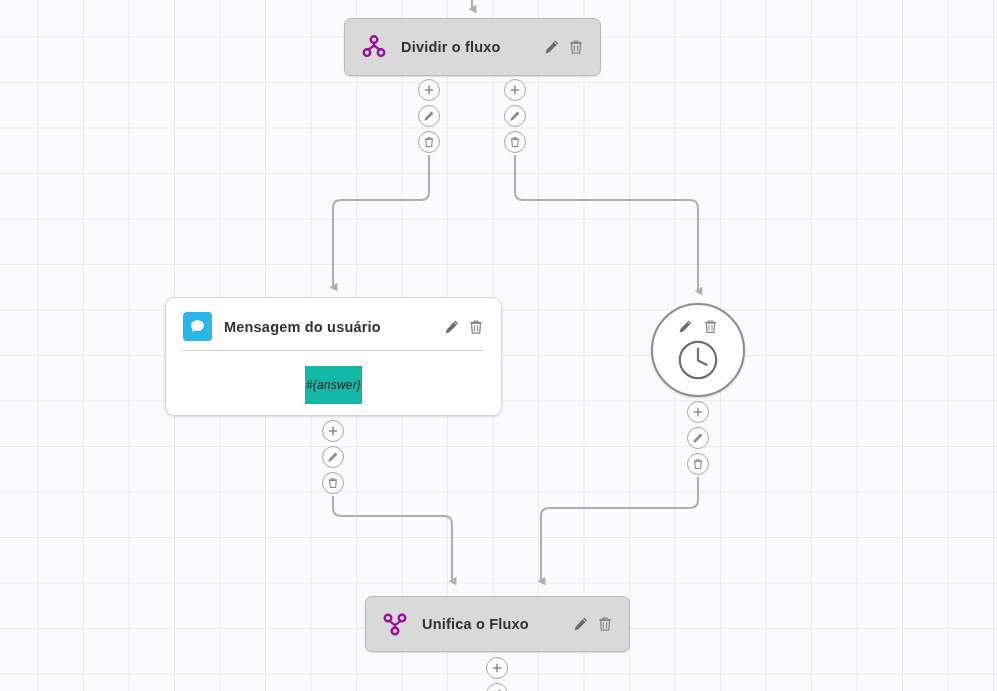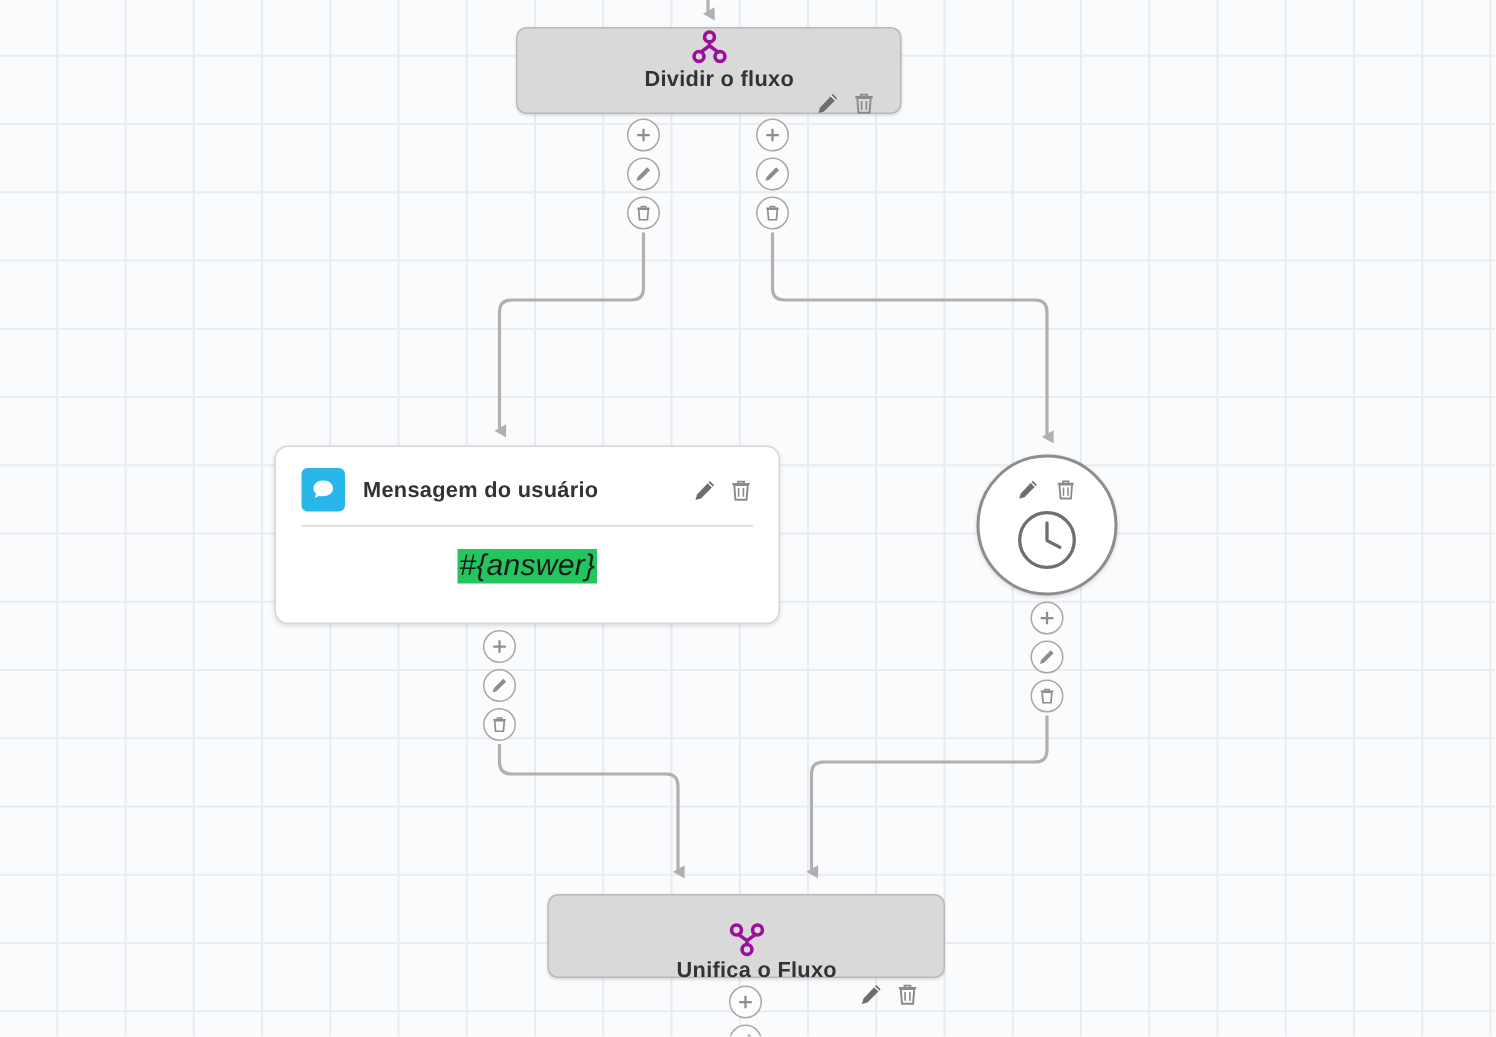--- a/index.html
+++ b/index.html
@@ -37,21 +37,20 @@
   
   .node-box {
     position: absolute;
     box-sizing: border-box;
     background: #d9d9d9;
     border: 1px solid #b9b9b9;
     border-radius: 7px;
     display: flex;
     align-items: center;
     box-shadow: 0 1px 2px rgba(0,0,0,0.12);
-    flex-direction: column;
   }
 
   .node-title {
     font-size: 14.5px;
     font-weight: bold;
     color: #333333;
     letter-spacing: 0.2px;
     white-space: nowrap;
   }
 
@@ -105,24 +104,24 @@
   }
 
   .card-body {
     padding: 15px 17px 17px 17px;
     text-align: center;
   }
 
   .var-chip {
     display: inline-block;
     font-style: italic;
-    font-size: 20px;
+    font-size: 12px;
     color: #1a1a1a;
-    background: #22c55e;
-    padding: 0 1px;
+    background: #14b8a6;
+    padding: 12px 1px;
     letter-spacing: 0.2px;
   }
 
   
   .circle-node {
     position: absolute;
     box-sizing: border-box;
     width: 94px;
     height: 94px;
     border-radius: 50%;
@@ -255,21 +254,21 @@
     </span>
     <span class="rbtn">
       <svg width="12" height="12" viewBox="0 0 16 16">
         <path d="M2.4,3.8 L13.6,3.8" stroke="#8d8d8d" stroke-width="1.5"></path>
         <path d="M6.1,3.6 L6.1,2.2 L9.9,2.2 L9.9,3.6" fill="none" stroke="#8d8d8d" stroke-width="1.3"></path>
         <path d="M3.7,4.6 L12.3,4.6 L11.5,14.0 L4.5,14.0 Z" fill="none" stroke="#8d8d8d" stroke-width="1.5"></path>
       </svg>
     </span>
   </div>
 
-  <div class="card-node" style="left:165px; top:297px; width:337px; height:119px;margin-left:18px;">
+  <div class="card-node" style="left:165px; top:297px; width:337px; height:119px;">
     <div class="card-header">
       <span class="node-icon" style="width:29px; height:29px; border-radius:4px; background:#29b6e8;">
         <svg width="17" height="17" viewBox="0 0 18 18">
           <path d="M9,2.4 C13.1,2.4 15.9,4.8 15.9,8.0 C15.9,11.2 13.1,13.6 9,13.6
                    C8.0,13.6 7.1,13.5 6.3,13.2 L3.0,14.8 L3.9,11.9
                    C2.7,10.9 2.1,9.5 2.1,8.0 C2.1,4.8 4.9,2.4 9,2.4 Z" fill="#ffffff"></path>
         </svg>
       </span>
       <span class="node-title">Mensagem do usuário</span>
       <span class="node-tools">

